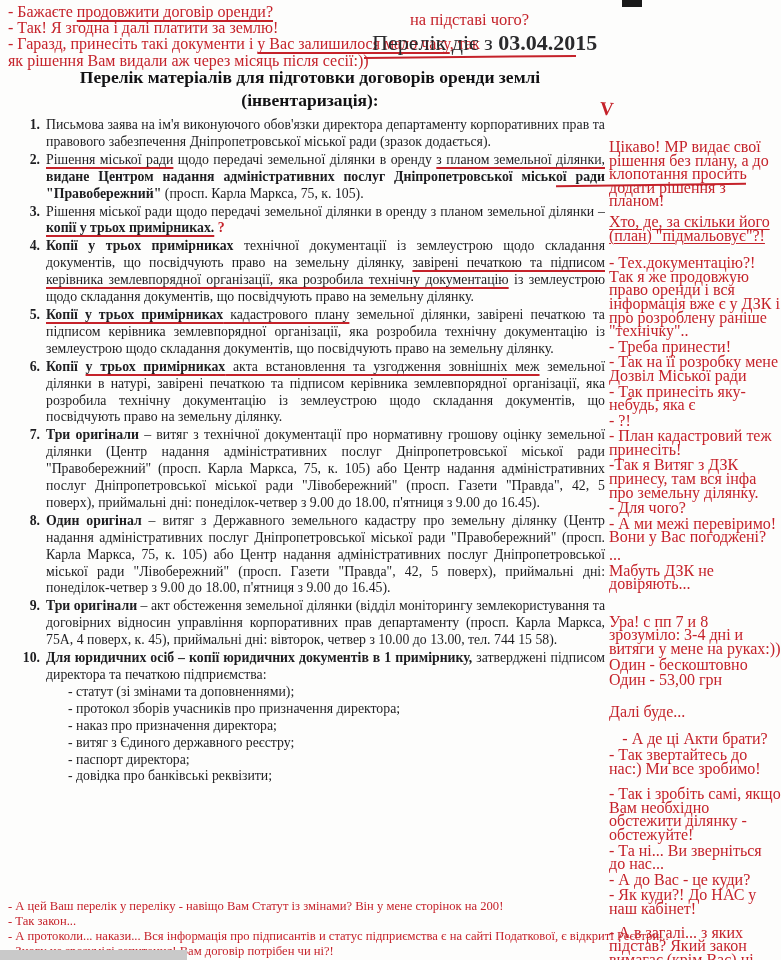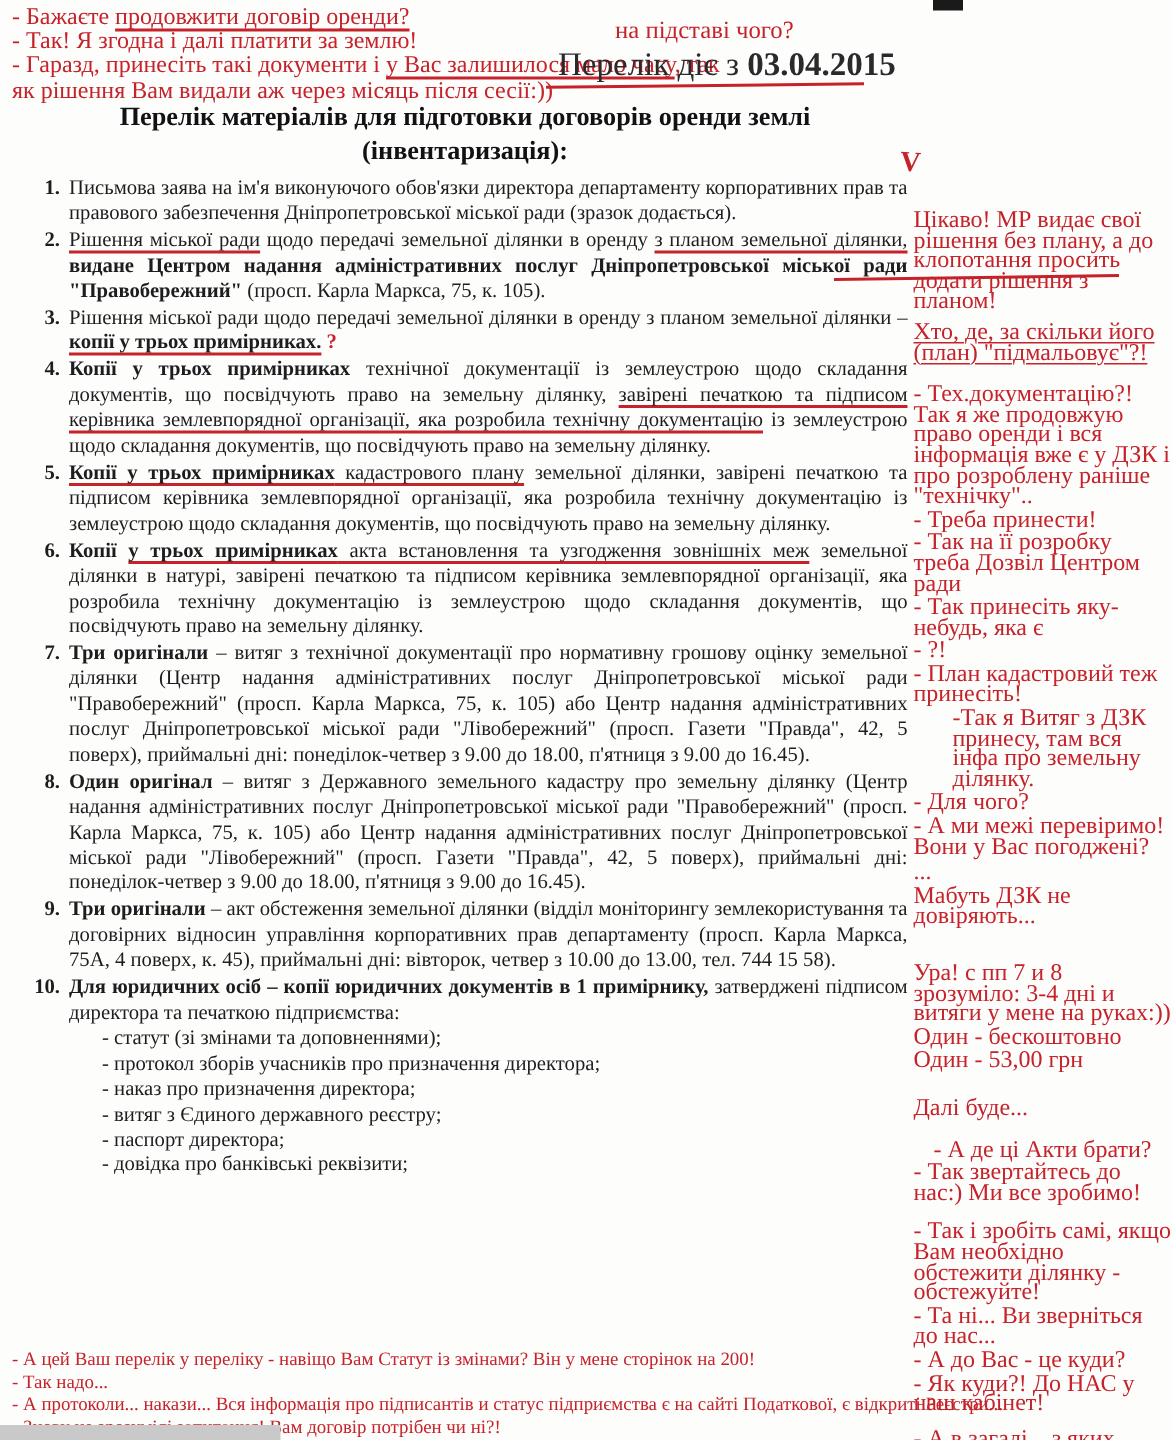--- a/index.html
+++ b/index.html
@@ -157,25 +157,25 @@
     <span class="num">10.</span>
     <div class="itext"><span class="seg-b">Для юридичних осіб – копії юридичних документів в 1 примірнику,</span><span> затверджені підписом директора та печаткою підприємства:</span><div class="sub">- статут (зі змінами та доповненнями);</div><div class="sub">- протокол зборів учасників про призначення директора;</div><div class="sub">- наказ про призначення директора;</div><div class="sub">- витяг з Єдиного державного реєстру;</div><div class="sub">- паспорт директора;</div><div class="sub">- довідка про банківські реквізити;</div></div>
   </div>
   </div>
 
 <div class="margin-col" id="marginCol">
     <div class="mnote" style="margin-top: 0px;">Цікаво! МР видає свої рішення без плану, а до клопотання просить додати рішення з планом!</div>
     <div class="mnote u" style="margin-top: 7px;">Хто, де, за скільки його (план) "підмальовує"?!</div>
     <div class="mnote" style="margin-top: 14px;">- Тех.документацію?! Так я же продовжую право оренди і вся інформація вже є у ДЗК і про розроблену раніше "технічку"..</div>
     <div class="mnote" style="margin-top: 2px;">- Треба принести!</div>
-    <div class="mnote" style="margin-top: 2px;">- Так на її розробку треба Дозвіл Центром ради</div>
+    <div class="mnote" style="margin-top: 2px;">- Так на її розробку мене Дозвіл Міської ради</div>
     <div class="mnote" style="margin-top: 2px;">- Так принесіть яку-небудь, яка є</div>
     <div class="mnote" style="margin-top: 2px;">- ?!</div>
     <div class="mnote" style="margin-top: 2px;">- План кадастровий теж принесіть!</div>
-    <div class="mnote" style="margin-top: 2px; margin-left: 26px;">-Так я Витяг з ДЗК принесу, там вся інфа про земельну ділянку.</div>
+    <div class="mnote" style="margin-top: 2px;">-Так я Витяг з ДЗК принесу, там вся інфа про земельну ділянку.</div>
     <div class="mnote" style="margin-top: 2px;">- Для чого?</div>
     <div class="mnote" style="margin-top: 2px;">- А ми межі перевіримо! Вони у Вас погоджені?</div>
     <div class="mnote" style="margin-top: 4px;">...</div>
     <div class="mnote" style="margin-top: 2px;">Мабуть ДЗК не довіряють...</div>
     <div class="mnote" style="margin-top: 24px;">Ура! с пп 7 и 8 зрозуміло: 3-4 дні и витяги у мене на руках:))</div>
     <div class="mnote" style="margin-top: 2px;">Один - бескоштовно</div>
     <div class="mnote" style="margin-top: 2px;">Один - 53,00 грн</div>
     <div class="mnote" style="margin-top: 18px;">Далі буде...</div>
     <div class="mnote" style="margin-top: 14px; text-align: center;">- А де ці Акти брати?</div>
     <div class="mnote" style="margin-top: 2px;">- Так звертайтесь до нас:) Ми все зробимо!</div>
@@ -183,19 +183,19 @@
     <div class="mnote" style="margin-top: 2px; font-family: Liberation Serif, serif;">- Та ні... Ви зверніться до нас...</div>
     <div class="mnote" style="margin-top: 2px;">- А до Вас - це куди?</div>
     <div class="mnote" style="margin-top: 2px;">- Як куди?! До НАС у наш кабінет!</div>
     <div class="mnote" style="margin-top: 10px;">- А в загалі... з яких підстав? Який закон вимагає (крім Вас) ці Акти?</div>
     <div class="mnote" style="margin-top: 2px;">- Що за питання? Вам договір потрібен чи ні?</div>
     <div class="mnote" style="margin-top: 2px;">- ?!</div>
   </div>
 
 <div class="bottom-notes" id="bottomNotes">
     <div class="bnote">- А цей Ваш перелік у переліку - навіщо Вам Статут із змінами? Він у мене сторінок на 200!</div>
-    <div class="bnote">- Так надо...</div>
+    <div class="bnote">- Так закон...</div>
     <div class="bnote">- А протоколи... накази... Вся інформація про підписантів и статус підприємства є на сайті Податкової, є відкриті Реєстри...</div>
     <div class="bnote">- Знову не зрозумілі запитання! Вам договір потрібен чи ні?!</div>
   </div>
 
 <div class="artifact-black"></div>
 <div class="artifact-grey"></div>
 
 </body></html>

